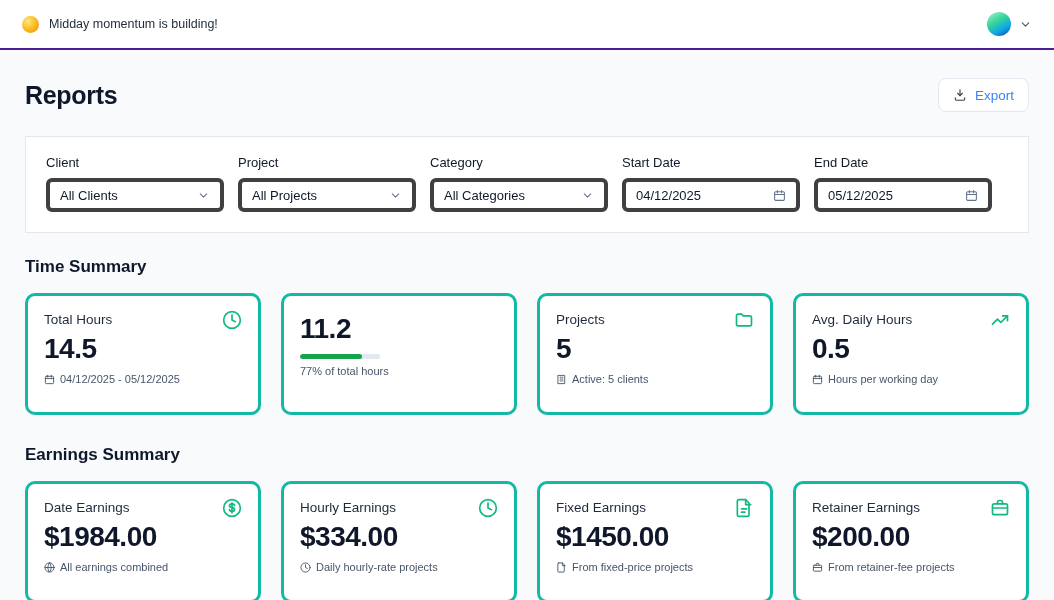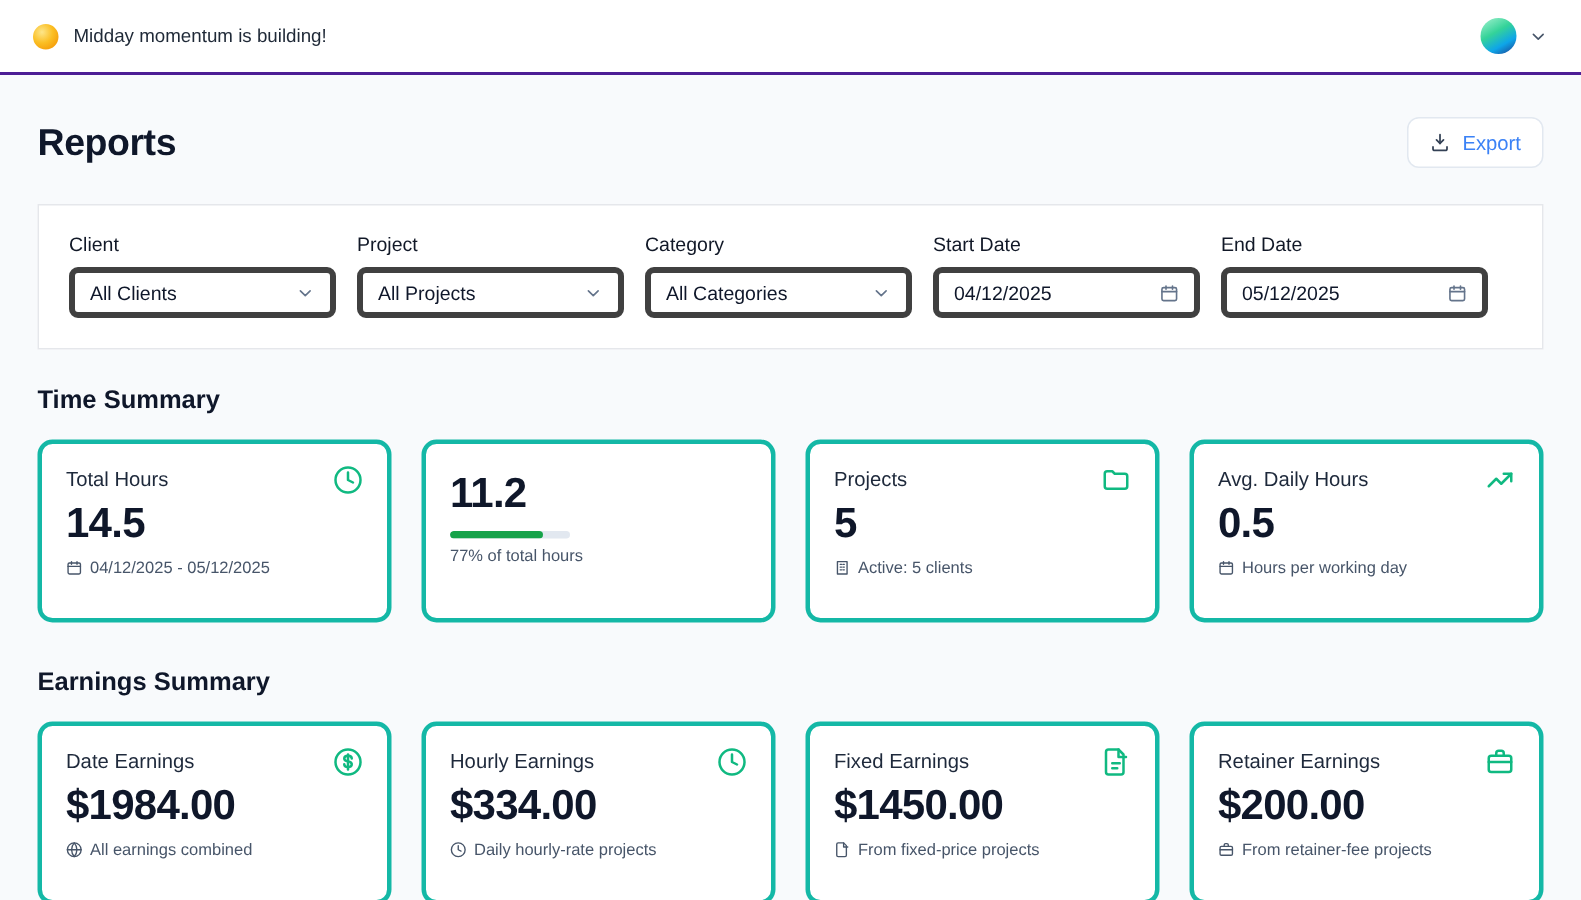--- a/index.html
+++ b/index.html
@@ -124,20 +124,21 @@
     margin-top: 3px;
     font-size: 28px;
     font-weight: 700;
     color: #0f172a;
     letter-spacing: -0.5px;
     line-height: 1.15;
   }
   .card-footer {
     margin-top: 8px;
     display: flex;
+    align-items: center;
     gap: 5px;
     font-size: 11px;
     color: #475569;
   }
   .card-footer .f-icon { color: #475569; }
 
   .progress-track {
     margin-top: 9px;
     width: 80px;
     height: 5px;

